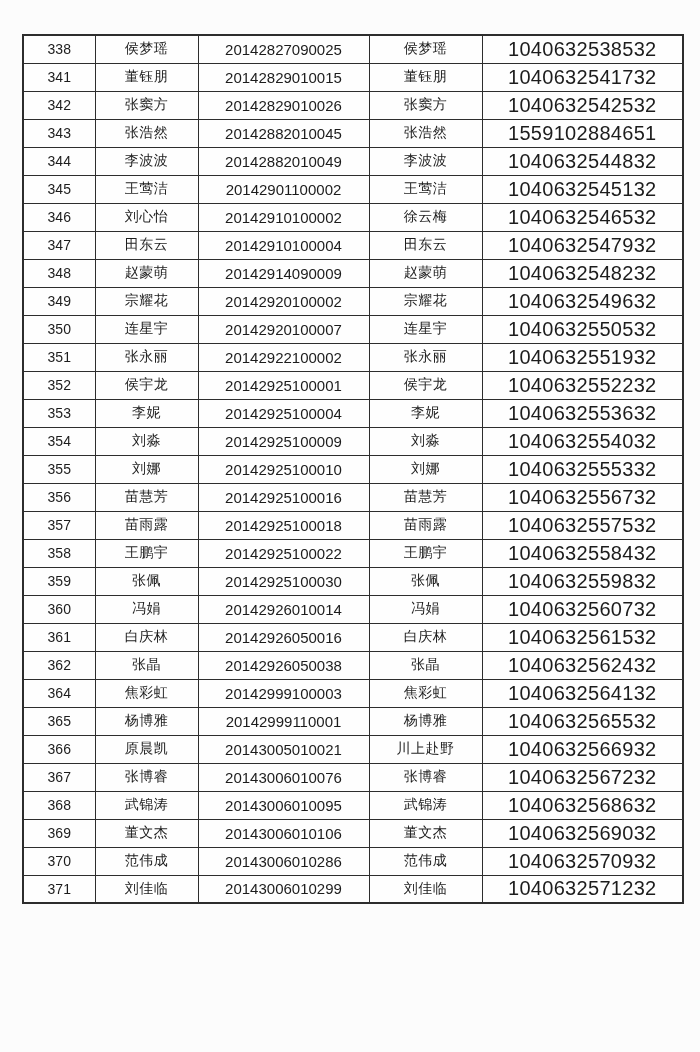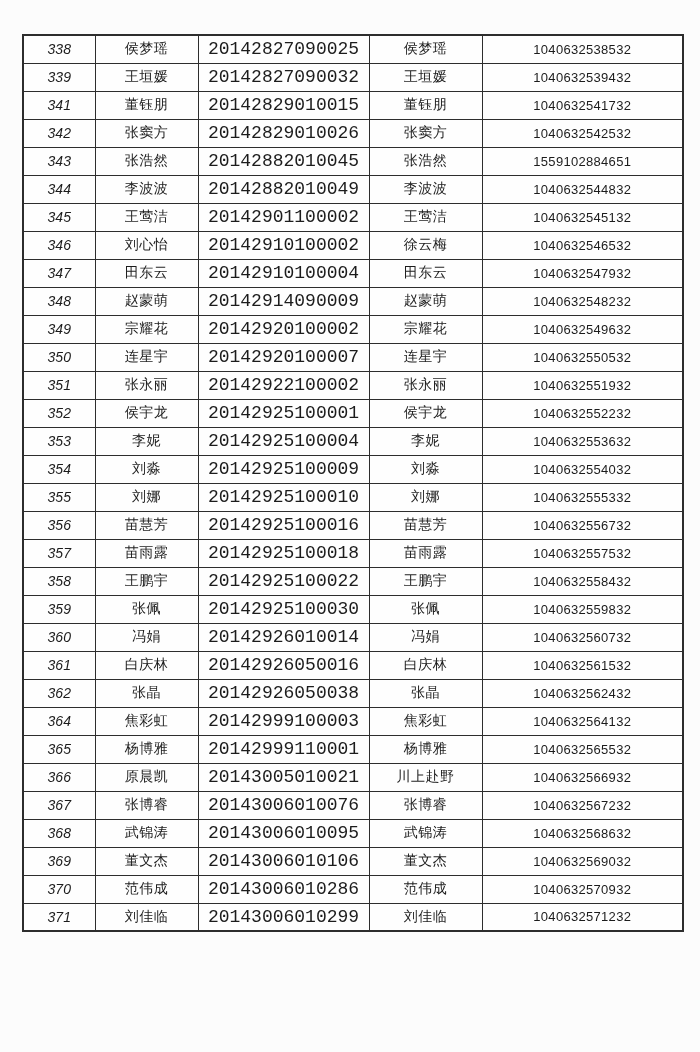--- a/index.html
+++ b/index.html
@@ -28,25 +28,25 @@
     vertical-align: middle;
     color: #1c1c1c;
     white-space: nowrap;
     overflow: hidden;
   }
   col.c-idx    { width: 72px;  }
   col.c-name   { width: 103px; }
   col.c-code   { width: 171px; }
   col.c-name2  { width: 113px; }
   col.c-serial { width: 201px; }
-  td.cell-idx    { font-size: 14px; font-style: italic; }
+  td.cell-idx    { font-size: 14px; }
   td.cell-name   { font-size: 14px; letter-spacing: 0.5px; }
-  td.cell-code   { font-size: 18px; font-family: Liberation Mono, monospace; }
+  td.cell-code   { font-size: 15px; }
   td.cell-name2  { font-size: 14px; letter-spacing: 0.5px; }
-  td.cell-serial { font-size: 13px; letter-spacing: 0.3px; }
+  td.cell-serial { font-size: 20px; letter-spacing: 0.3px; }
 </style>
 </head>
 <body>
 
 <div class="table-wrap">
   <table class="roster">
     <colgroup>
       <col class="c-idx">
       <col class="c-name">
       <col class="c-code">
@@ -55,27 +55,20 @@
     </colgroup>
     <tbody id="roster-body">
         <tr>
           <td class="cell-idx">338</td>
           <td class="cell-name">侯梦瑶</td>
           <td class="cell-code">20142827090025</td>
           <td class="cell-name2">侯梦瑶</td>
           <td class="cell-serial">1040632538532</td>
         </tr>
         <tr>
-          <td class="cell-idx">339</td>
-          <td class="cell-name">王垣媛</td>
-          <td class="cell-code">20142827090032</td>
-          <td class="cell-name2">王垣媛</td>
-          <td class="cell-serial">1040632539432</td>
-        </tr>
-        <tr>
           <td class="cell-idx">341</td>
           <td class="cell-name">董钰朋</td>
           <td class="cell-code">20142829010015</td>
           <td class="cell-name2">董钰朋</td>
           <td class="cell-serial">1040632541732</td>
         </tr>
         <tr>
           <td class="cell-idx">342</td>
           <td class="cell-name">张窦方</td>
           <td class="cell-code">20142829010026</td>

